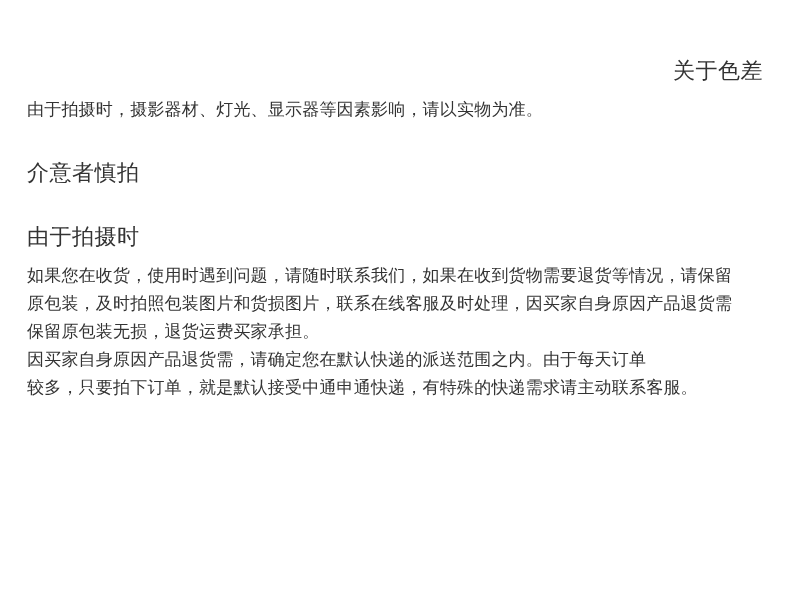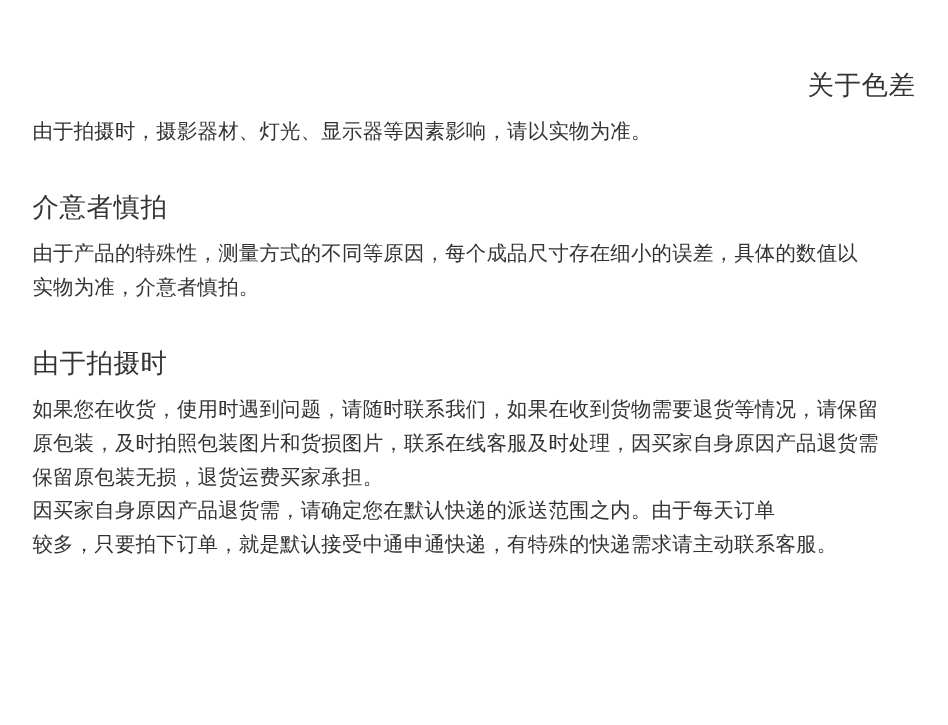--- a/index.html
+++ b/index.html
@@ -46,22 +46,20 @@
 
 <main class="notice-wrap">
 
   <section class="notice-section">
     <h3 class="section-heading">关于色差</h3>
     <p class="section-body">由于拍摄时，摄影器材、灯光、显示器等因素影响，请以实物为准。</p>
   </section>
 
   <section class="notice-section">
     <h3 class="section-heading">介意者慎拍</h3>
-    <p class="section-body">由于产品的特殊性，测量方式的不同等原因，每个成品尺寸存在细小的误差，具体的数值以
-实物为准，介意者慎拍。</p>
   </section>
 
   <section class="notice-section">
     <h3 class="section-heading">由于拍摄时</h3>
     <p class="section-body">如果您在收货，使用时遇到问题，请随时联系我们，如果在收到货物需要退货等情况，请保留
 原包装，及时拍照包装图片和货损图片，联系在线客服及时处理，因买家自身原因产品退货需
 保留原包装无损，退货运费买家承担。</p>
   </section>
 
   <section class="notice-section">

